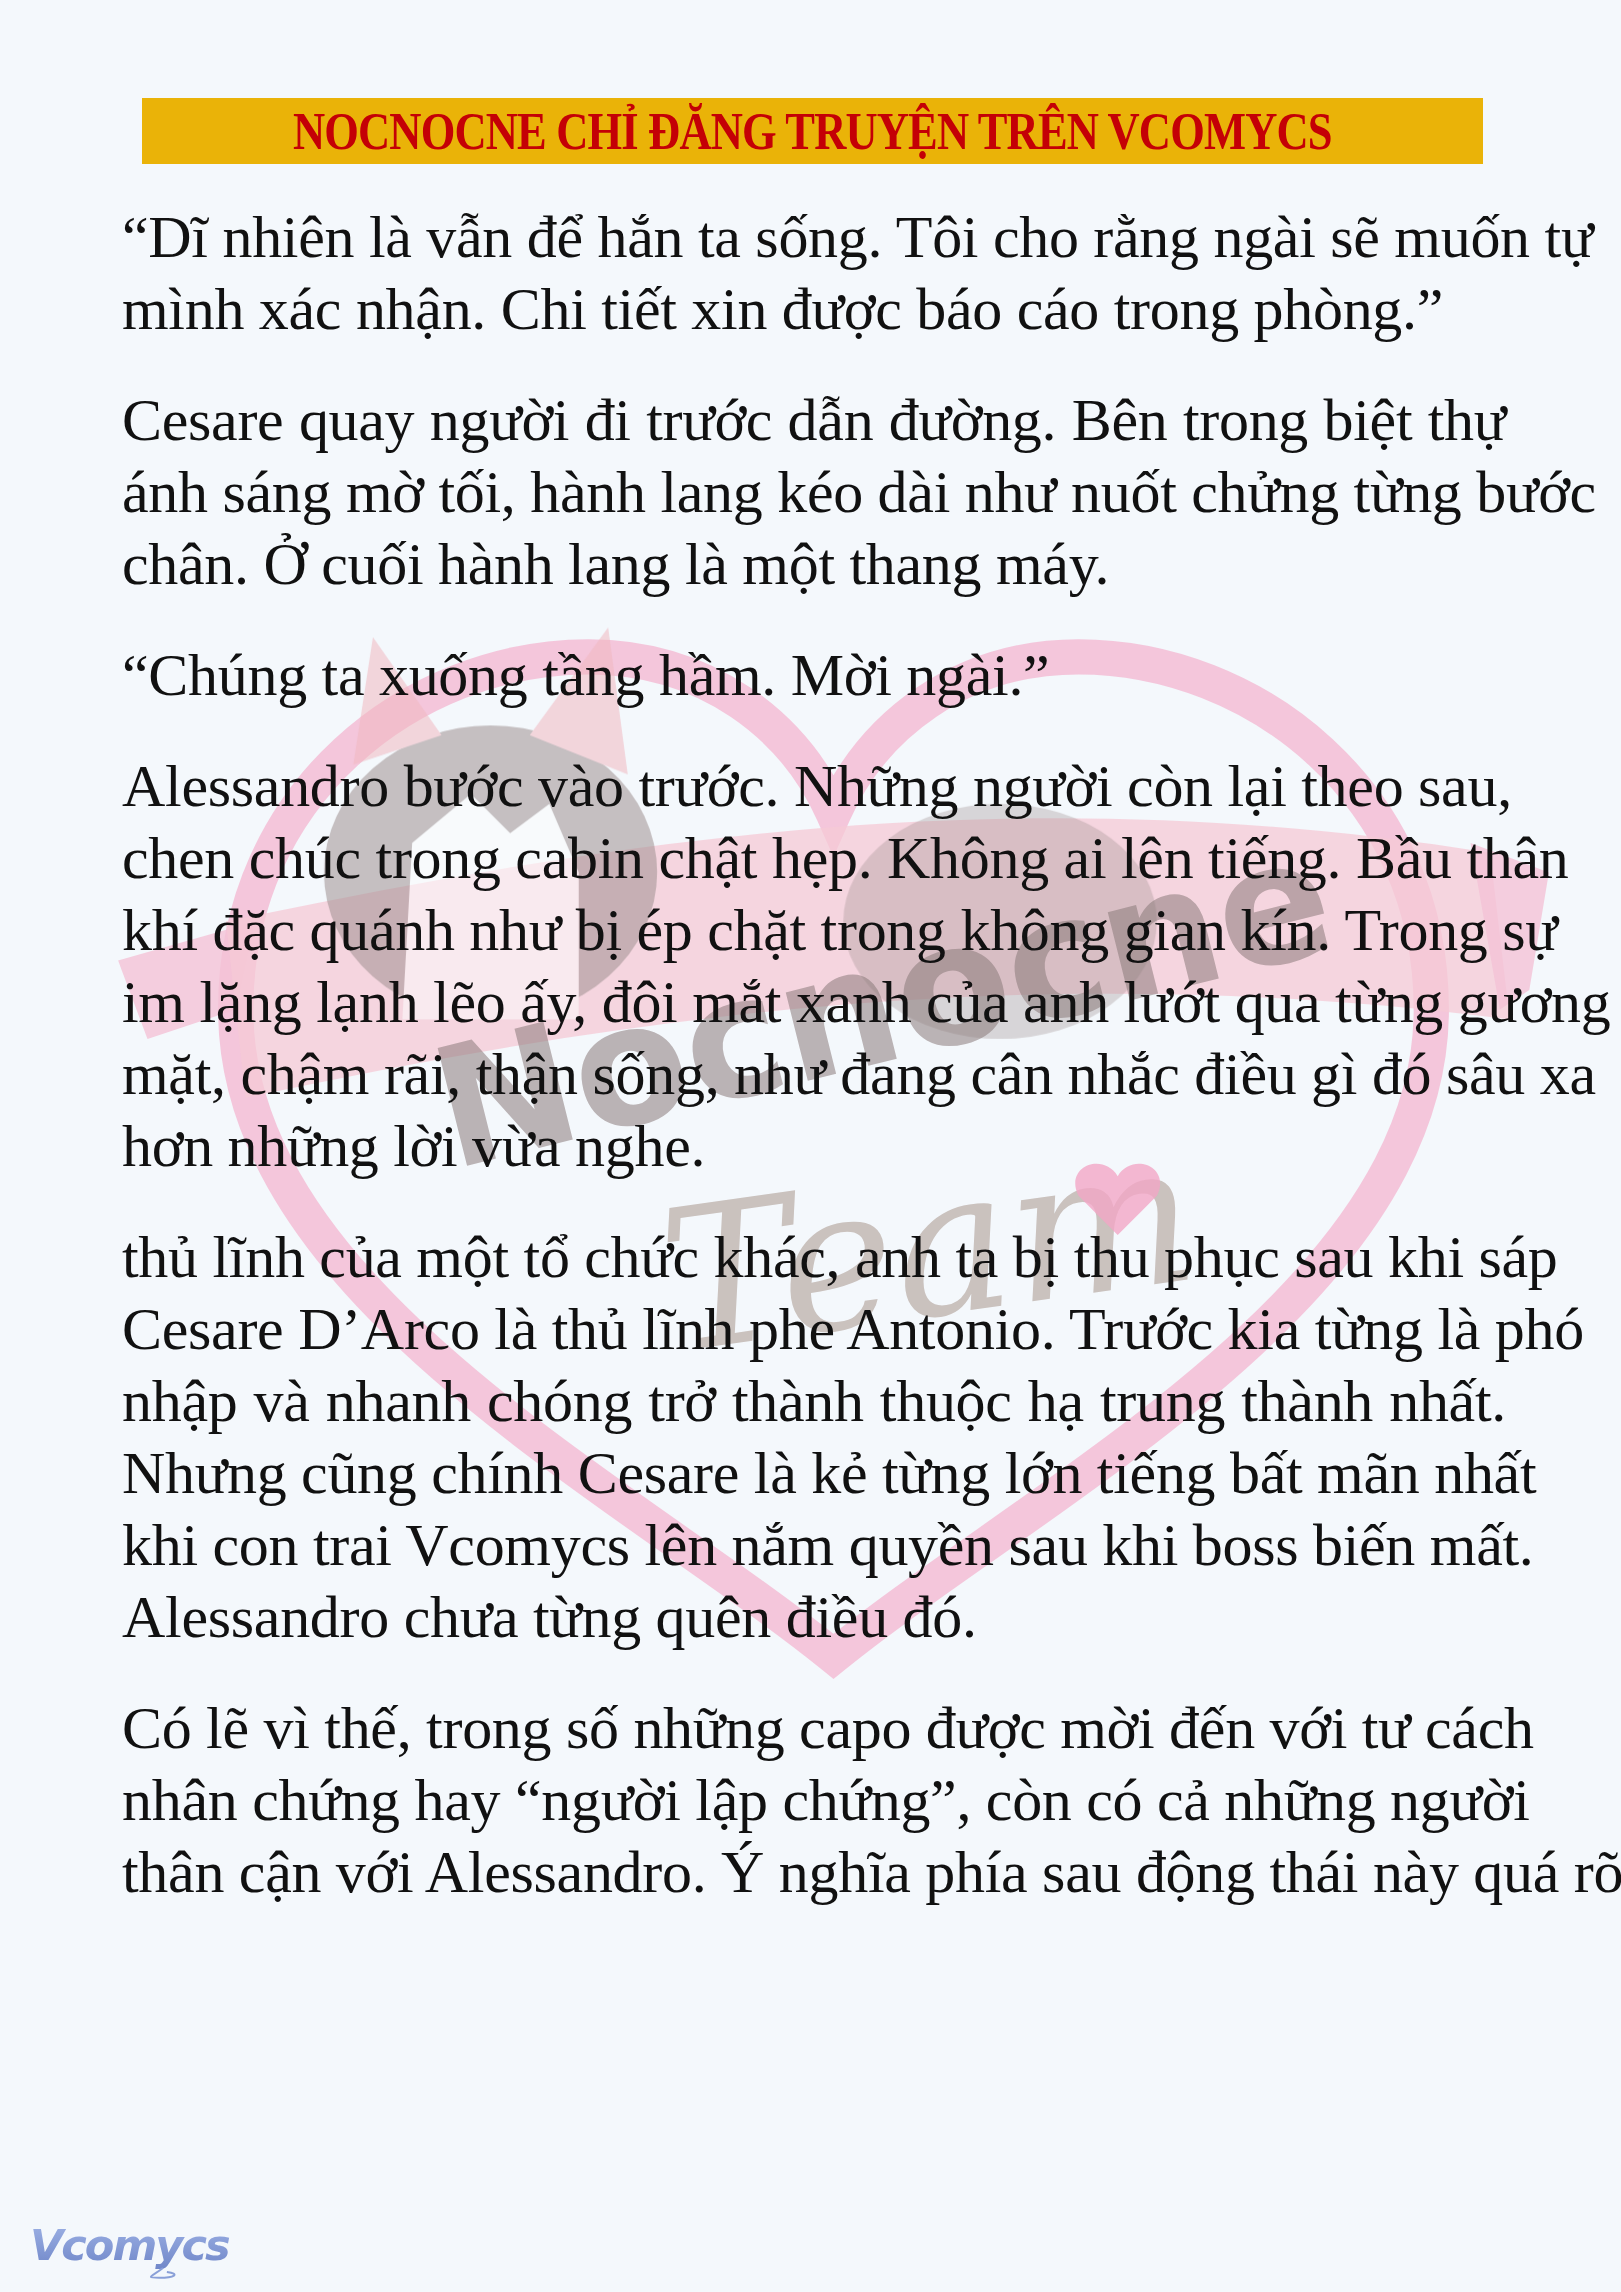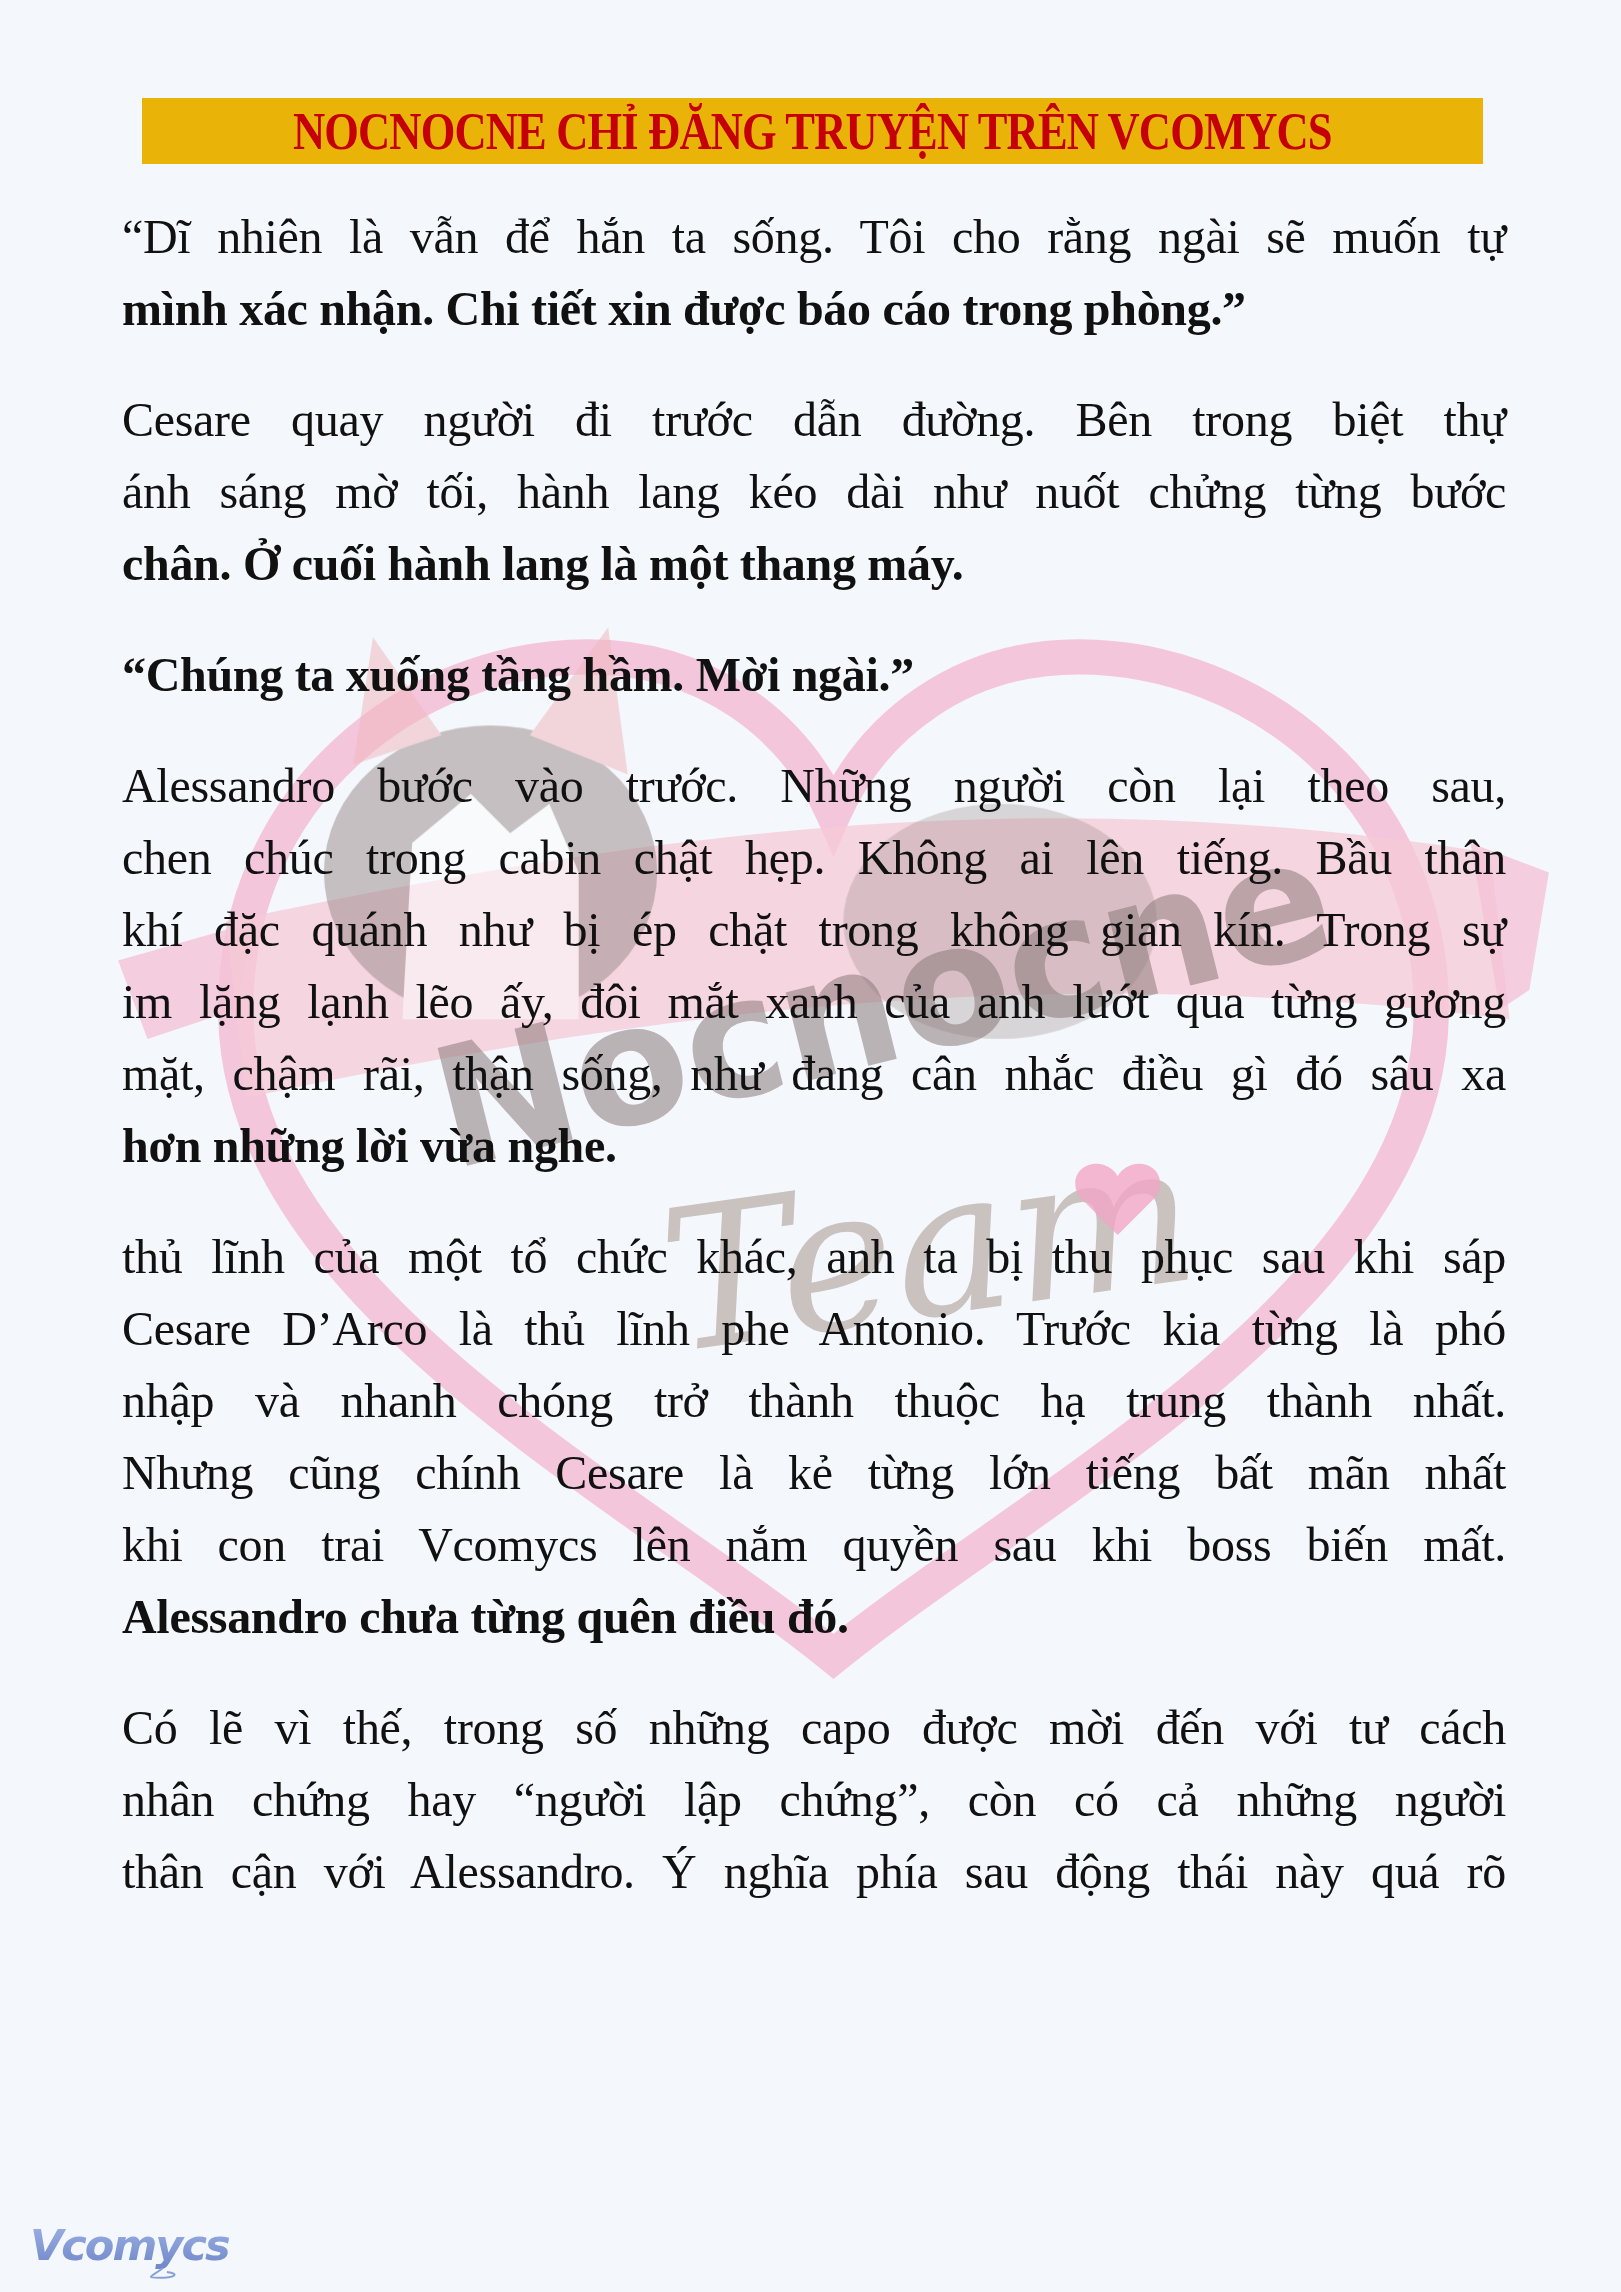--- a/index.html
+++ b/index.html
@@ -59,36 +59,35 @@
   .content {
     position: absolute;
     left: 122px;
     top: 201px;
     width: 1384px;
     z-index: 2;
     color: #111;
   }
   .para {
     margin: 0 0 39px 0;
-    font-size: 48px;
+    font-size: 60px;
     line-height: 72px;
     text-align: justify;
     text-align-last: left;
     font-family: "Liberation Serif", "DejaVu Serif", serif;
     letter-spacing: -0.3px;
   }
   .para .line {
     display: block;
     text-align: justify;
     text-align-last: justify;
     white-space: nowrap;
   }
   .para .line.last {
     text-align-last: left;
-    font-weight: bold;
   }
 
   .footer-logo {
     position: absolute;
     left: 26px;
     top: 2213px;
     width: 225px;
     height: 69px;
     z-index: 2;
   }

